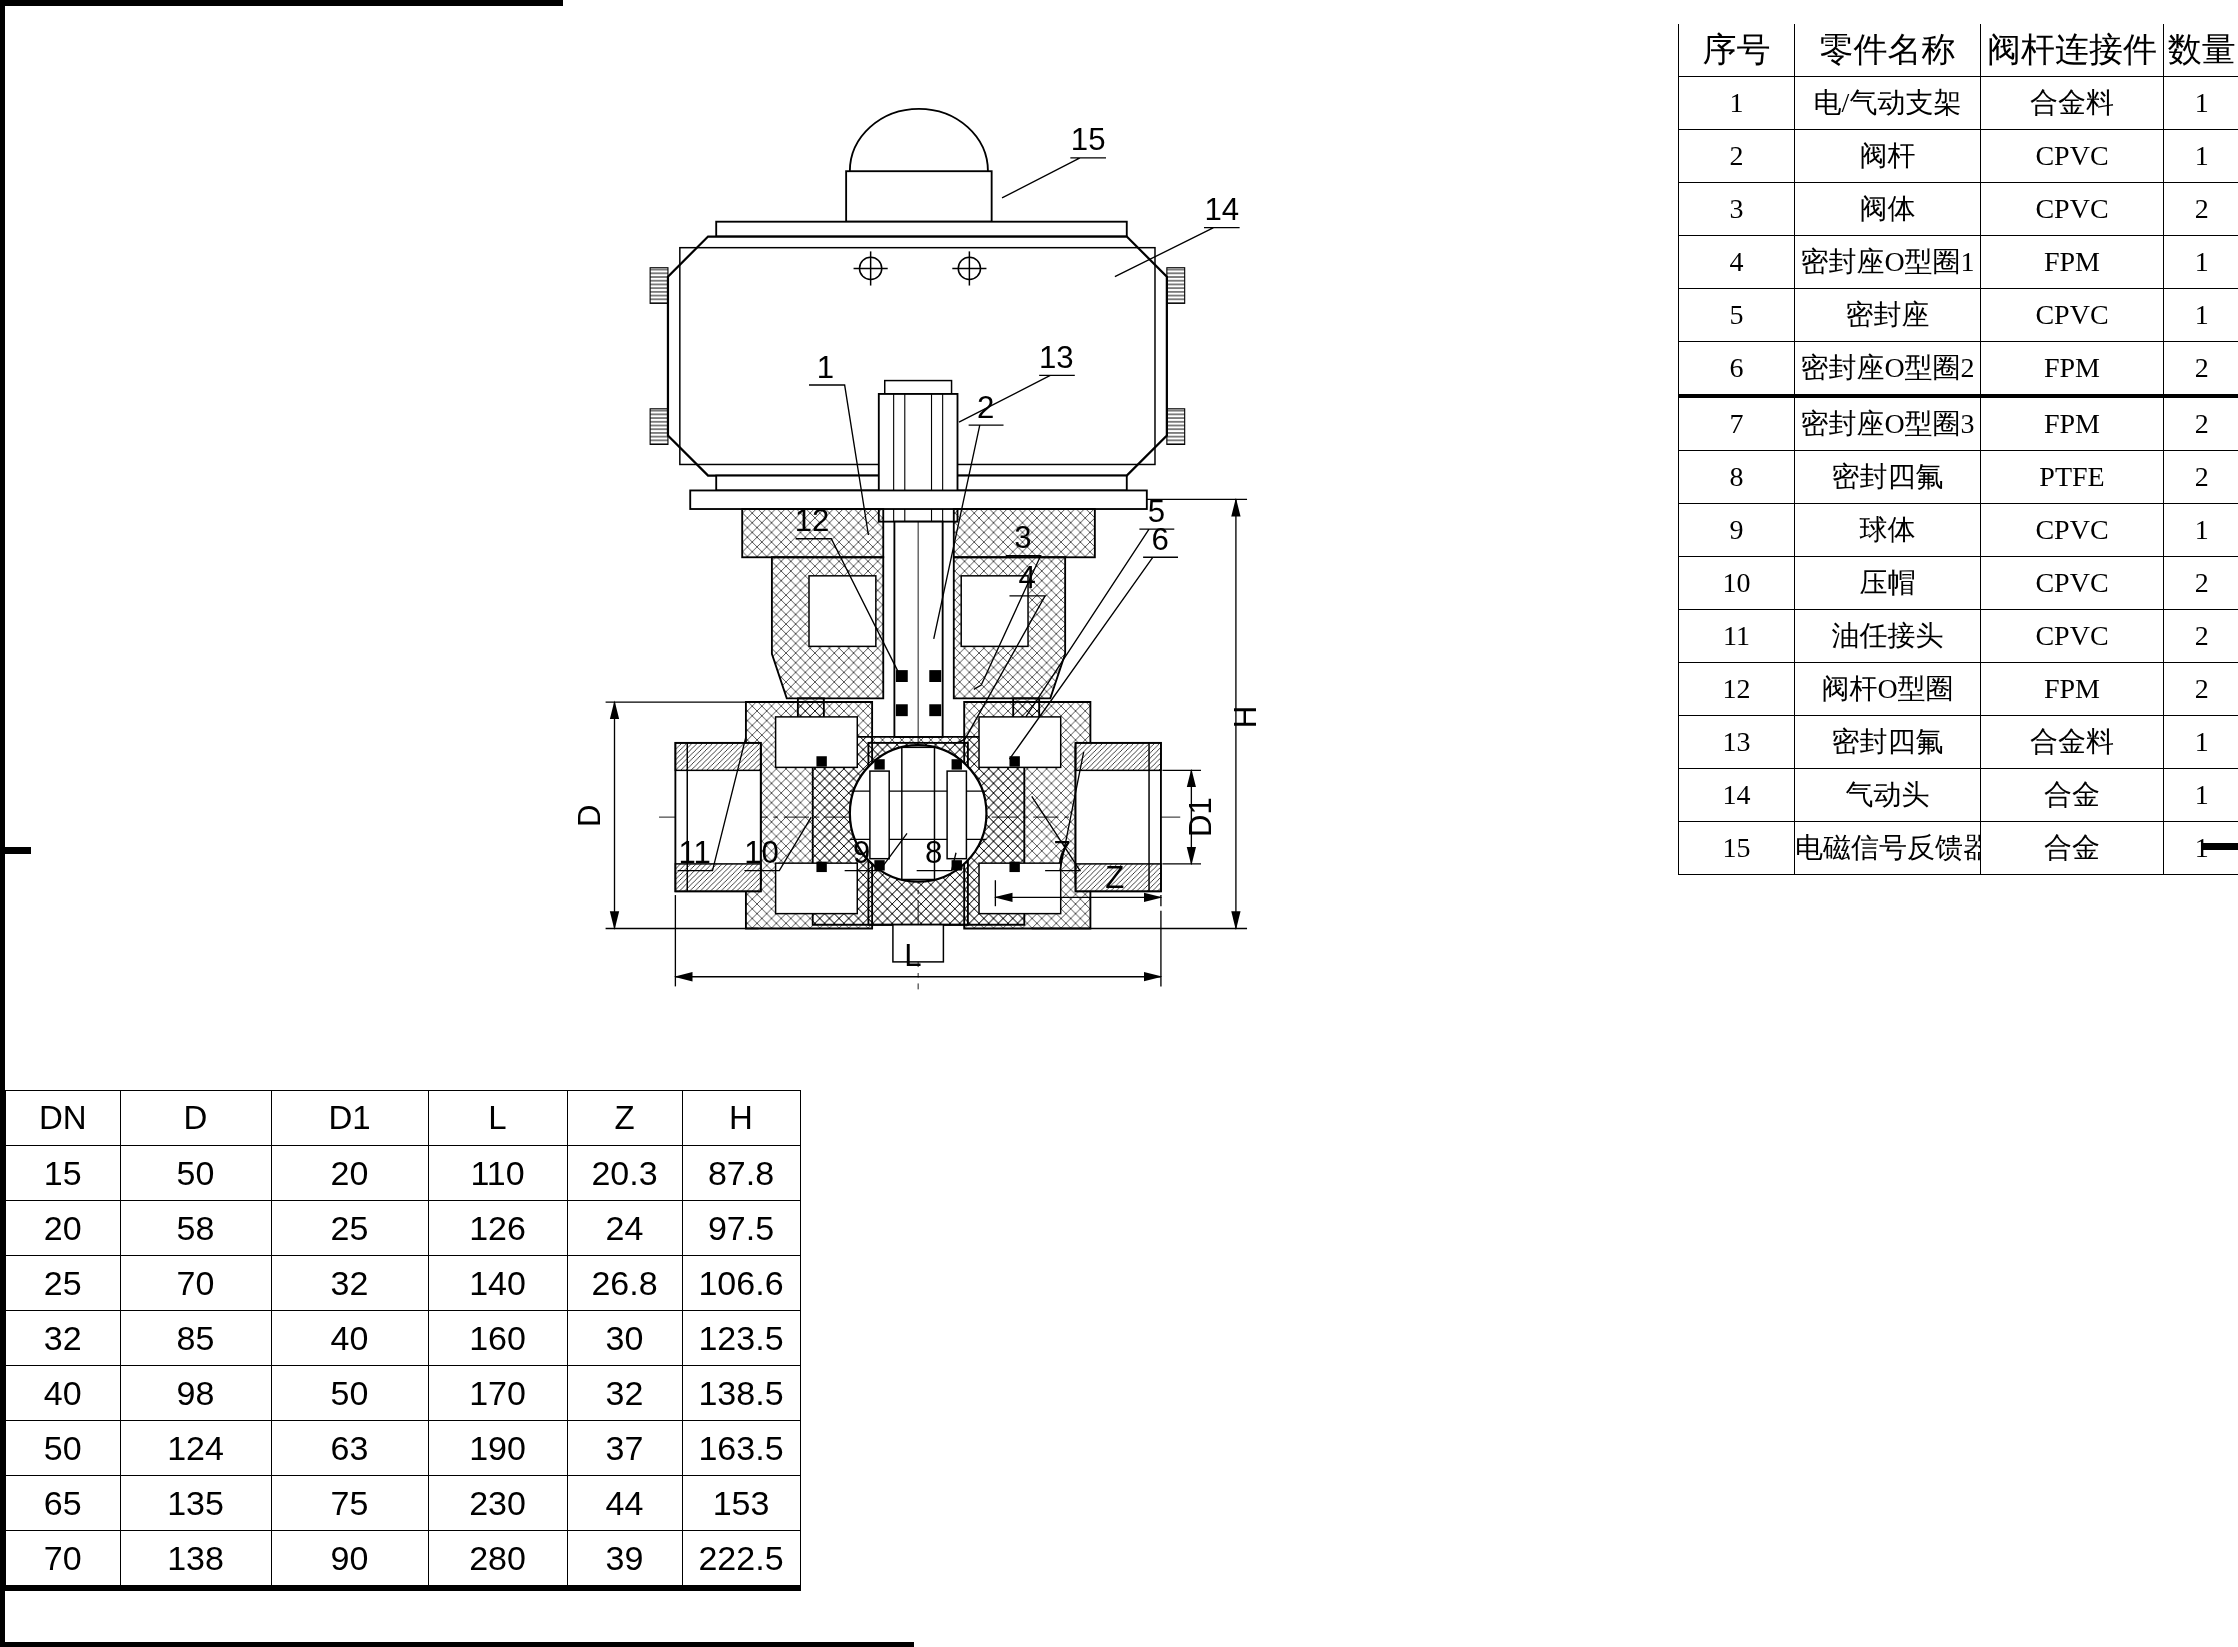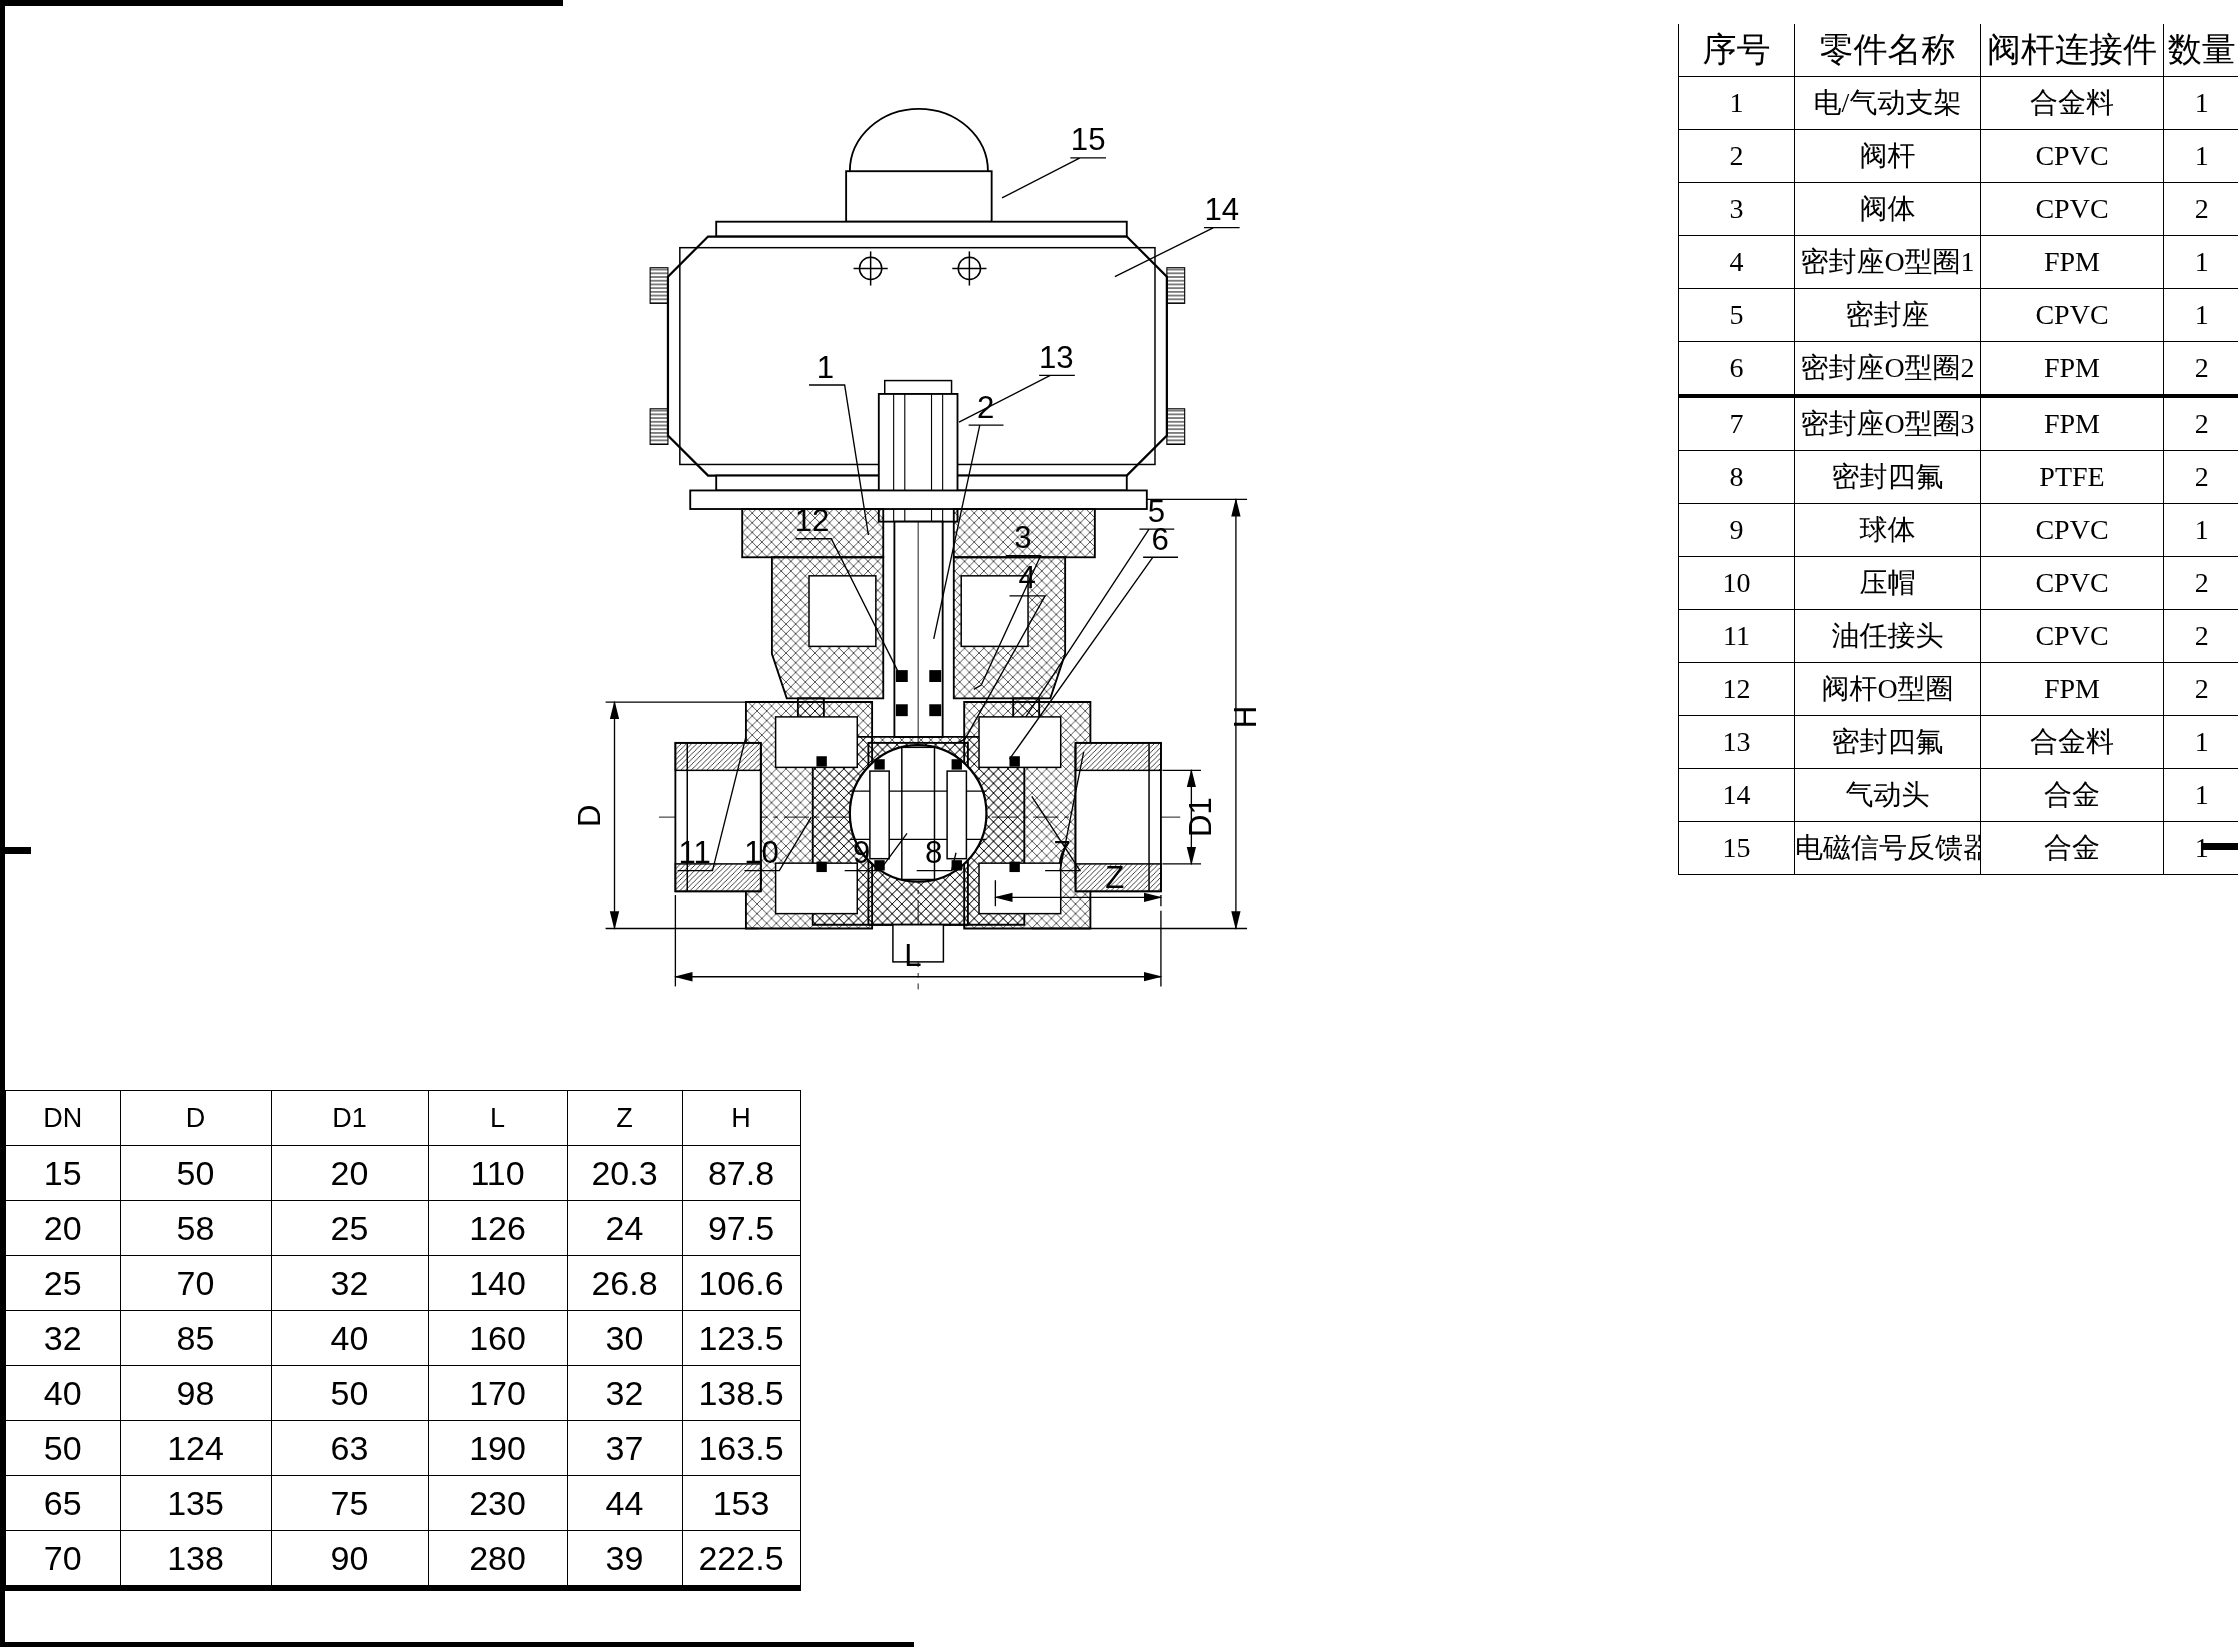--- a/index.html
+++ b/index.html
@@ -15,21 +15,21 @@
   #parts-table td{font-size:28px;font-family:"Liberation Serif","DejaVu Serif",serif;}
   #parts-table col.c1{width:116px}#parts-table col.c2{width:186px}
   #parts-table col.c3{width:183px}#parts-table col.c4{width:76px}
   #parts-table tr:first-child th{border-top:none;}
   #parts-table tr td:last-child, #parts-table tr th:last-child{border-right:none;}
   #parts-table tbody tr:nth-child(6) td{border-bottom:4.5px solid #000;}
   
   #dim-table{position:absolute;left:0;top:1090px;width:796px;border-collapse:collapse;table-layout:fixed;}
   #dim-table td,#dim-table th{border:1.5px solid #000;text-align:center;vertical-align:middle;
       font-weight:normal;height:54px;padding:0;white-space:nowrap;}
-  #dim-table th{font-size:27px;}
+  #dim-table th{font-size:33px;}
   #dim-table td{font-size:34px;}
   #dim-table col.k1{width:117px}#dim-table col.k2{width:151px}#dim-table col.k3{width:157px}
   #dim-table col.k4{width:139px}#dim-table col.k5{width:115px}#dim-table col.k6{width:118px}
   #dim-table tr td:first-child, #dim-table tr th:first-child{border-left:6px solid #000;}
   #dim-table tbody tr:last-child td{border-bottom:6px solid #000;}
   
   #drawing{position:absolute;left:564px;top:45px;width:787px;height:980px;}
   svg text{font-family:"Liberation Sans","DejaVu Sans",sans-serif;fill:#000;}
   .callout{font-size:42px;}
   .dimlab{font-size:42px;}

